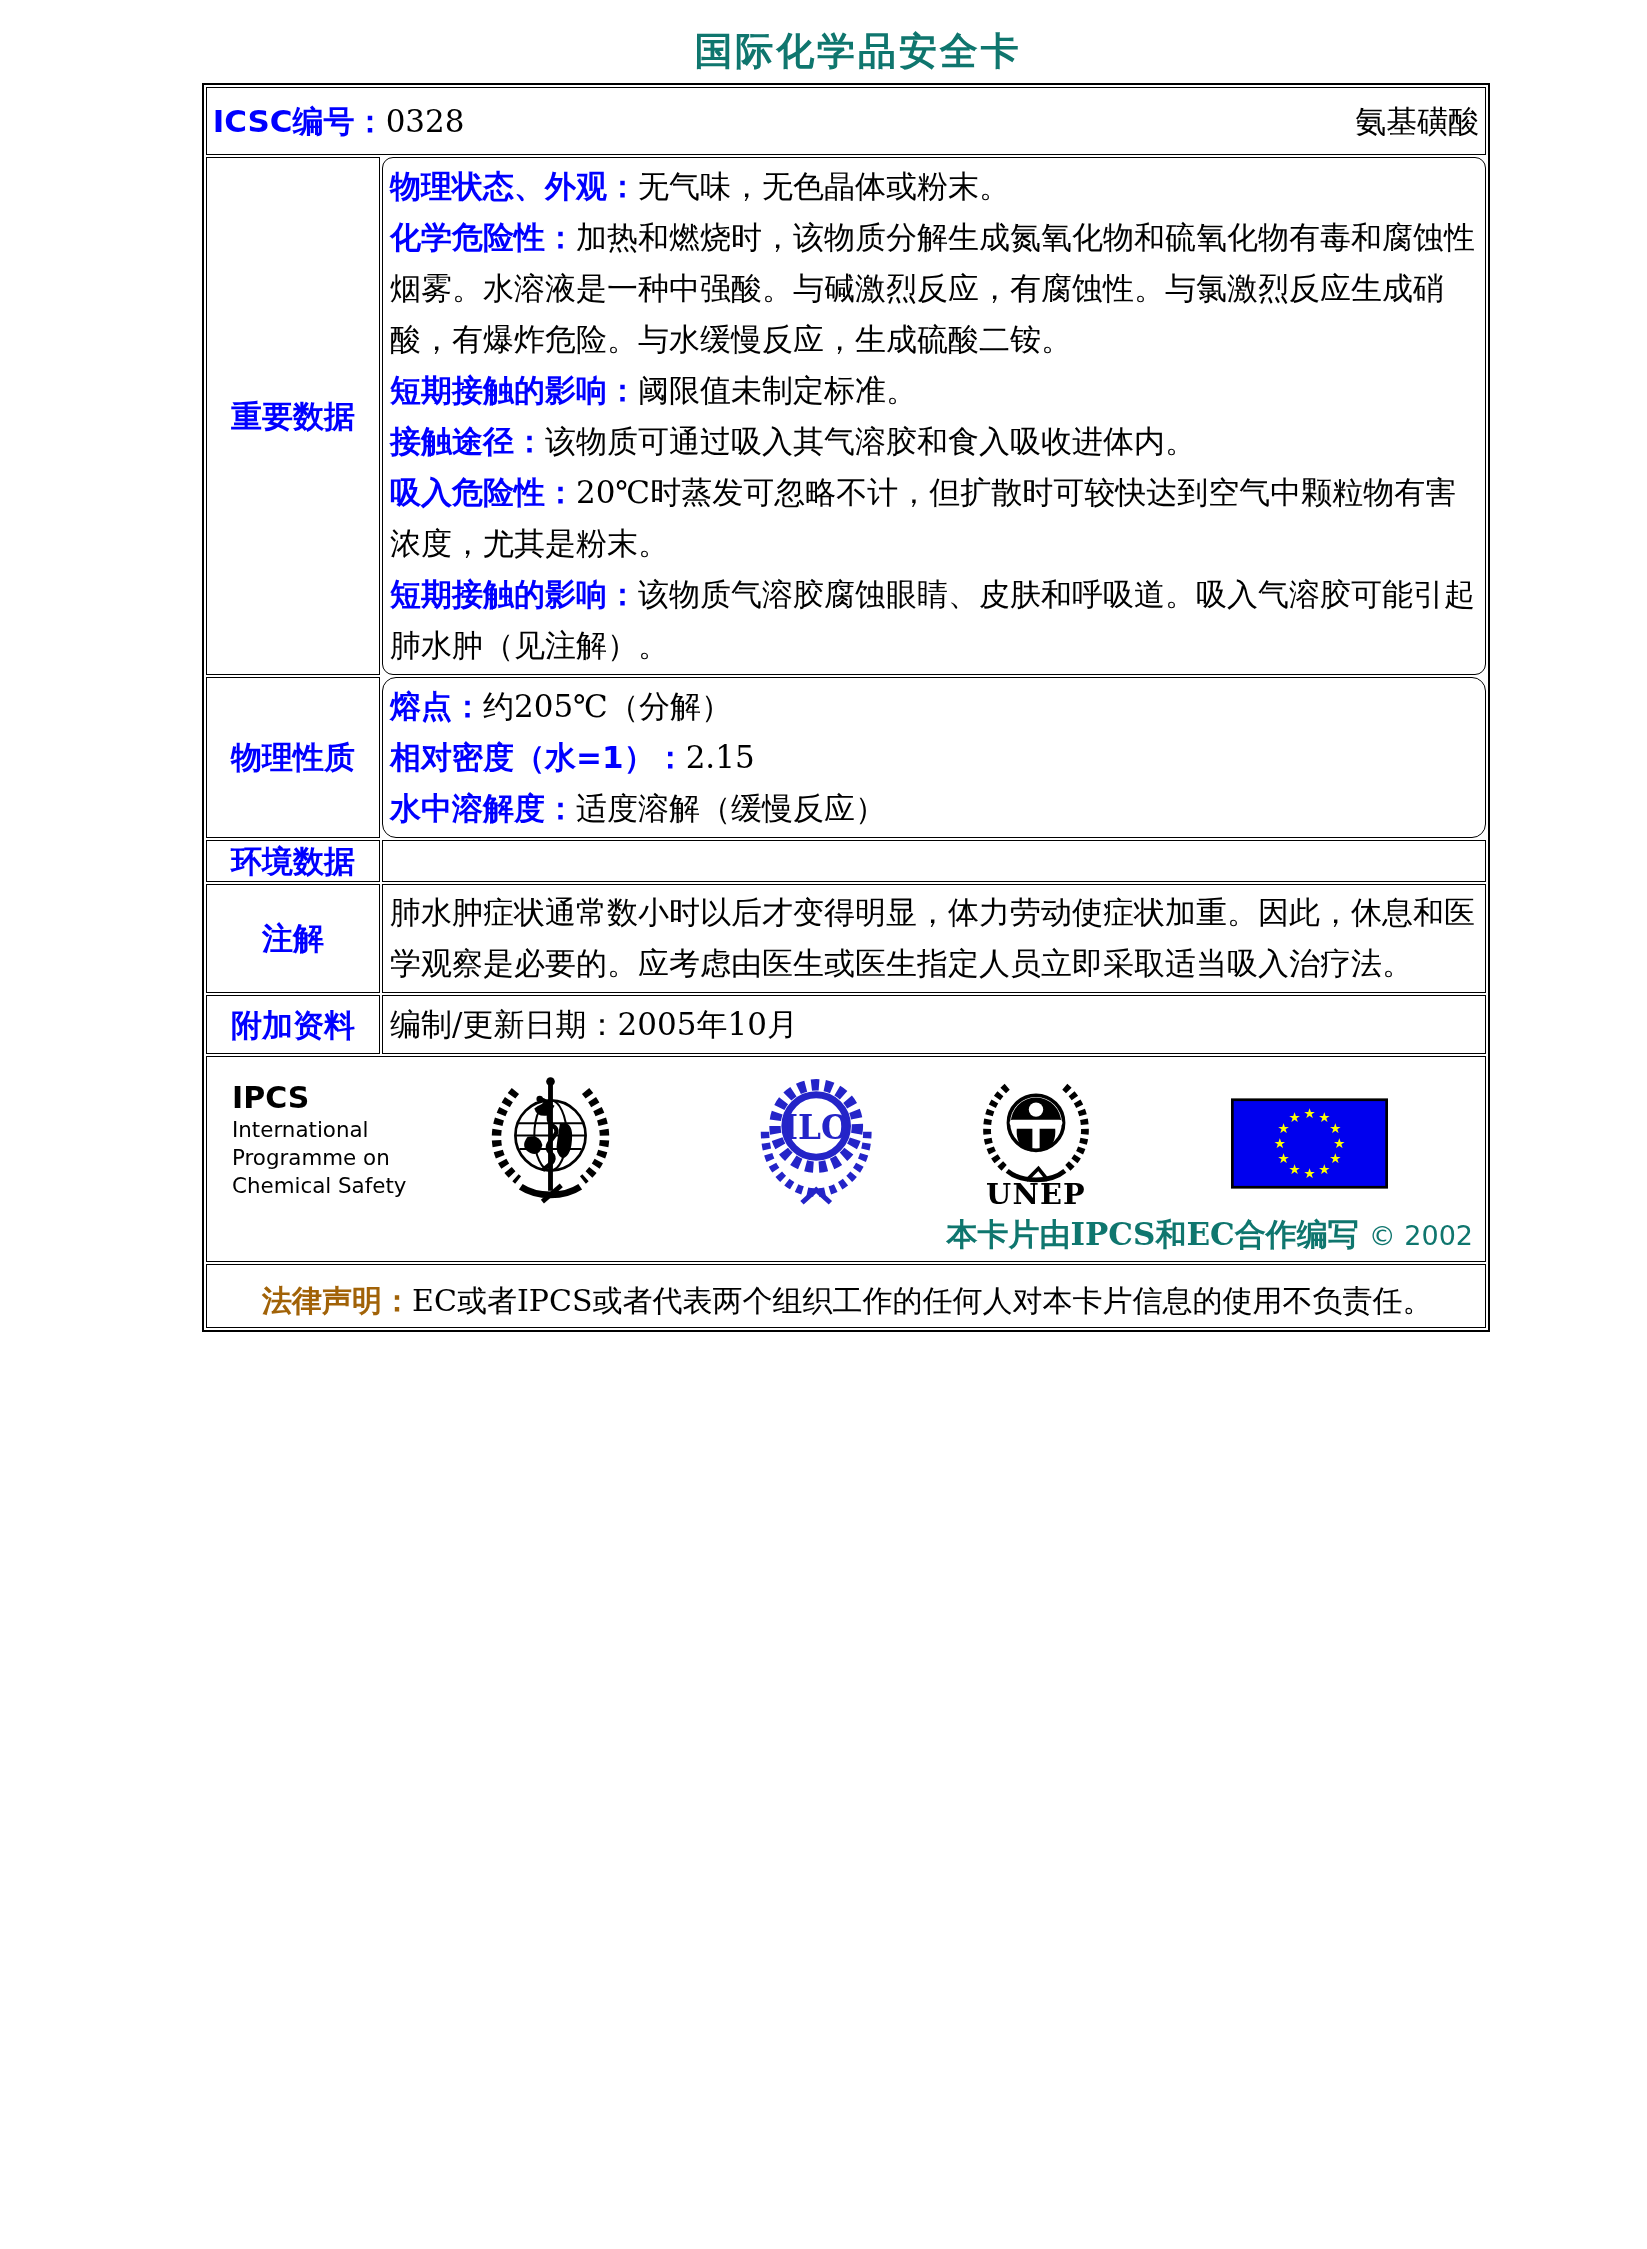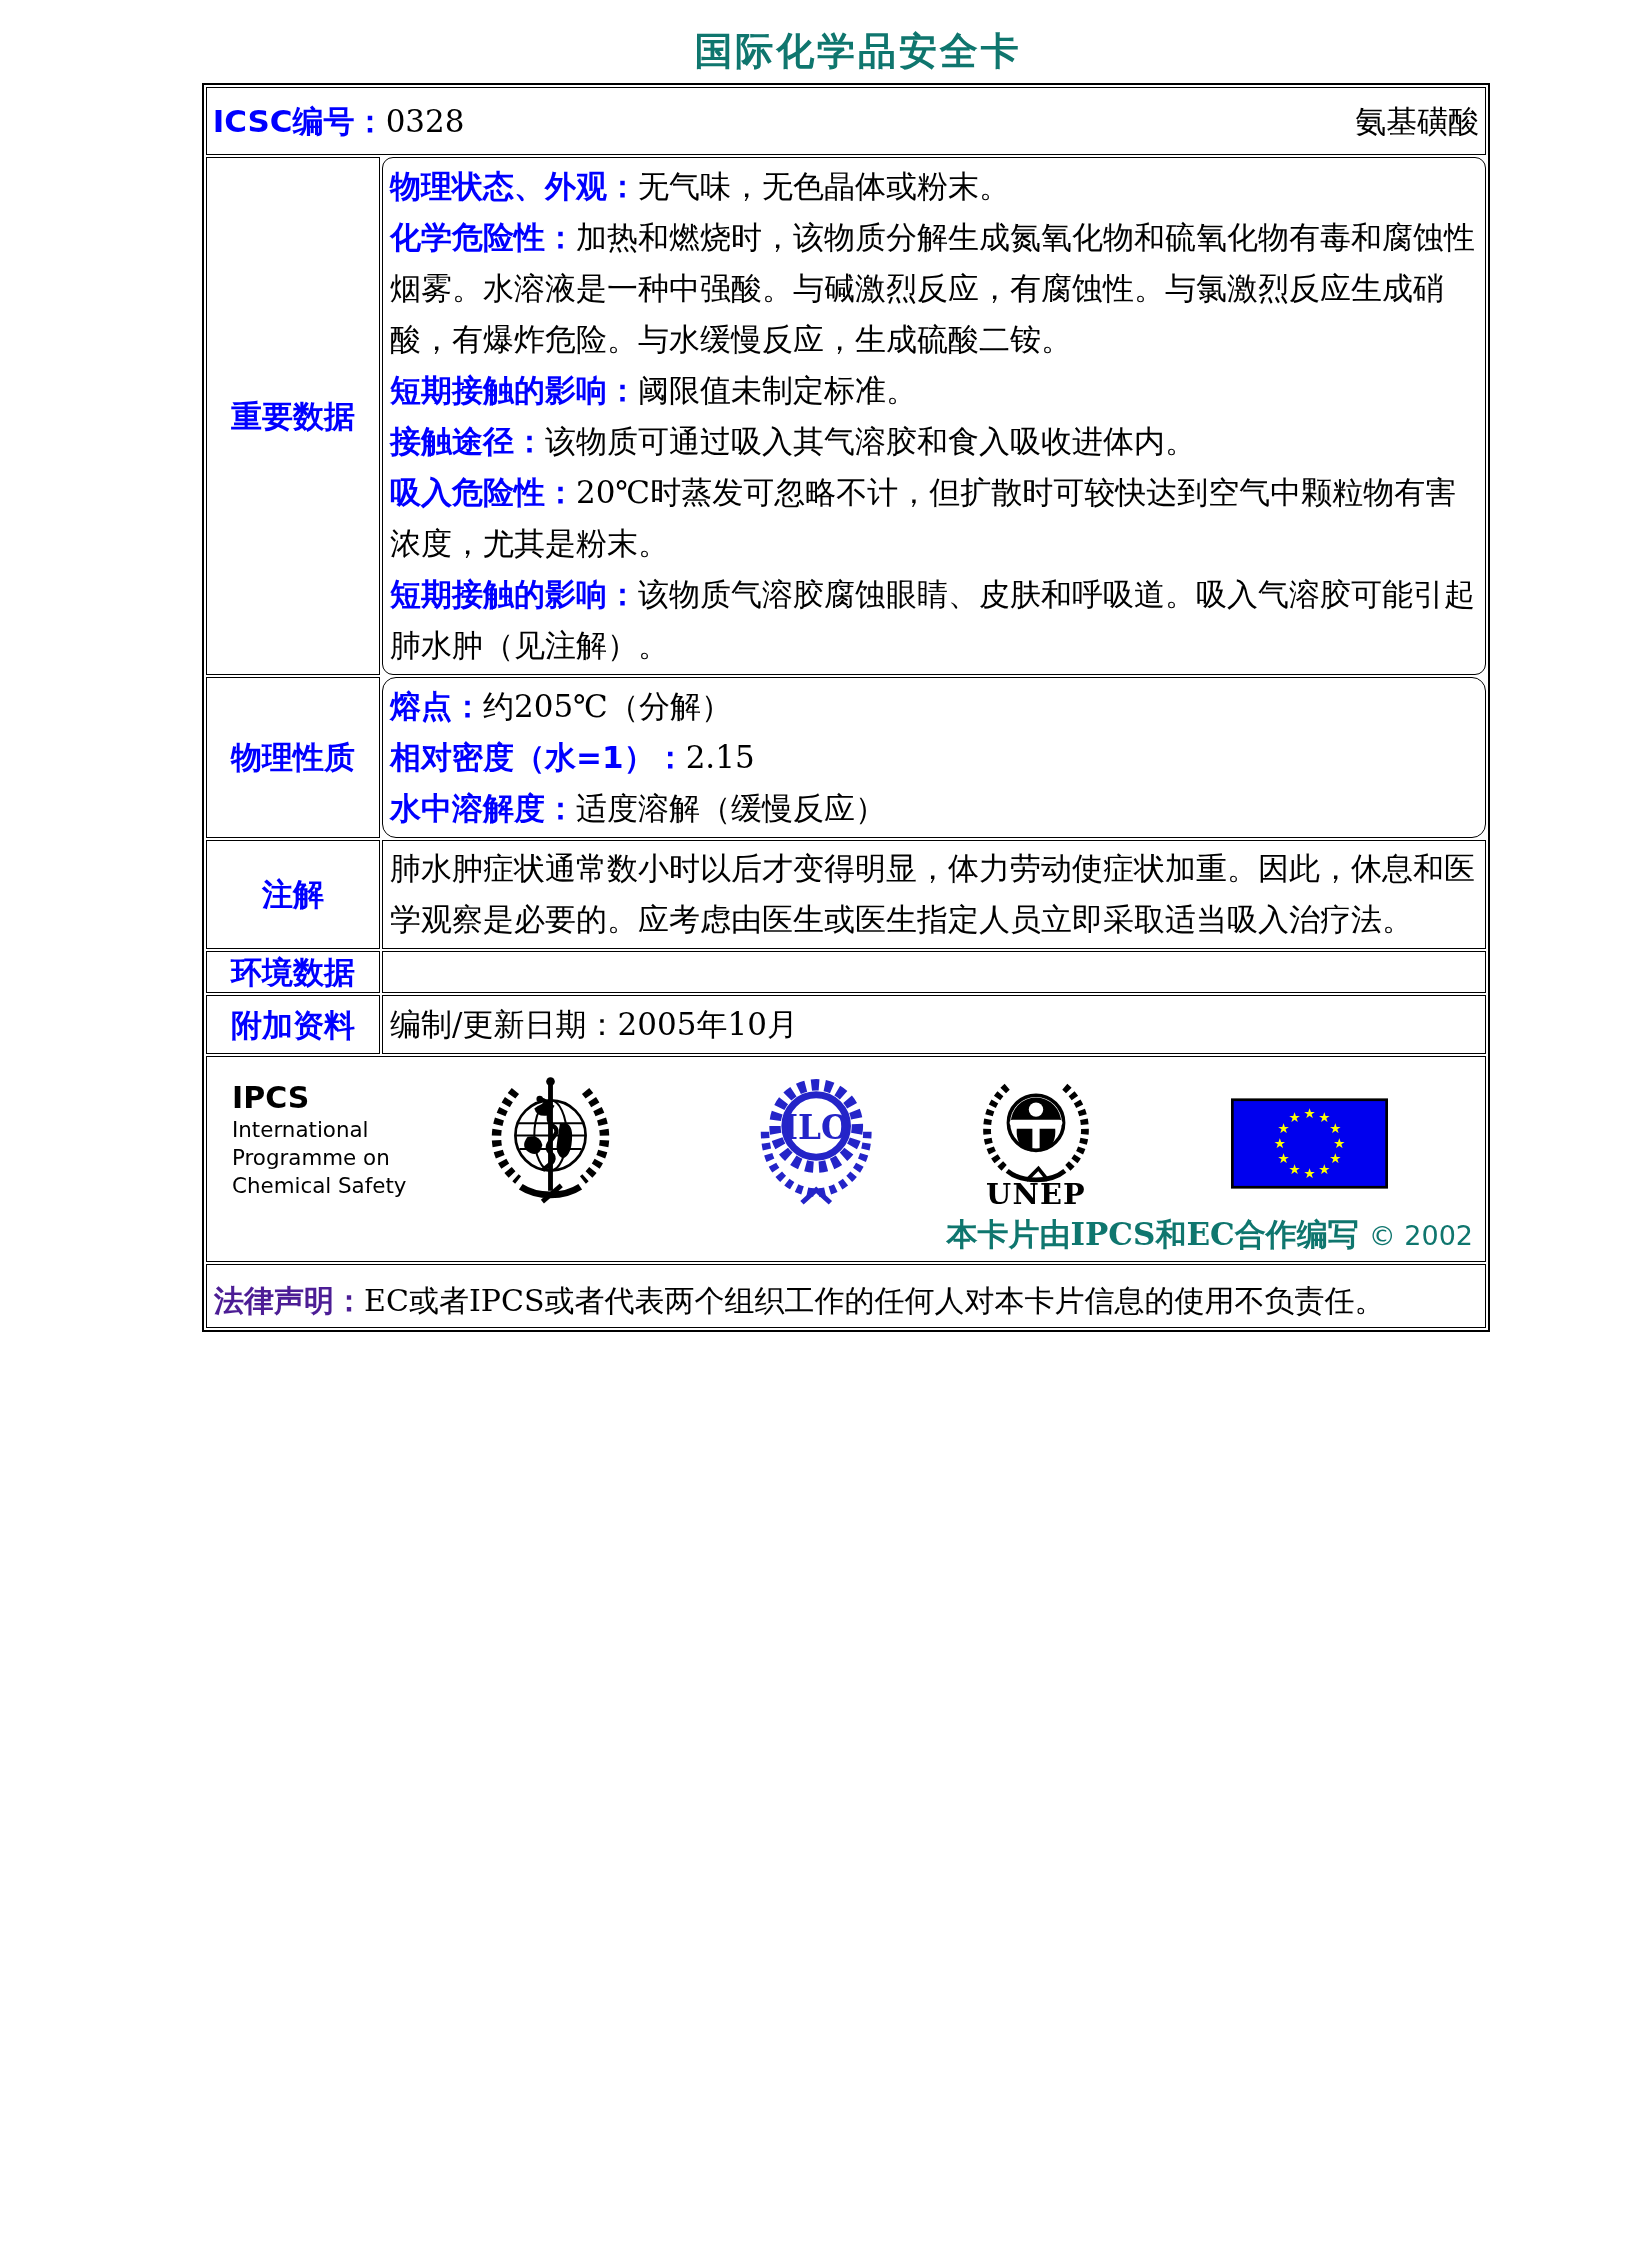--- a/index.html
+++ b/index.html
@@ -50,21 +50,21 @@
   .logo-ilo  { left:520px; width:143px; height:135px; }
   .logo-unep { left:757px; width:120px; height:140px; }
   .logo-eu   { left:1012px; top:28.5px; width:157px; height:91px; }
   .footer-caption {
     position:absolute; left:0; top:140px; width:100%;
     text-align:right; color:#0f766e;
   }
   .caption-main { font-size:31px; font-weight:bold; font-family:"DejaVu Serif", serif; }
   .caption-copy { font-size:27px; font-family:"DejaVu Sans", sans-serif; margin-left:10px; }
   .legal-cell { min-height:71px; font-size:30px; line-height:46px; padding-top:13px; }
-  .legal-label { color:#4c1d95; font-family:"DejaVu Sans", sans-serif; font-weight:bold; }
+  .legal-label { color:#a16207; font-family:"DejaVu Sans", sans-serif; font-weight:bold;margin-left:48px; }
 </style>
 </head>
 <body>
 
 <h1 class="page-title">国际化学品安全卡</h1>
 
 <table class="card">
 
   <tbody>
       <tr>
@@ -93,29 +93,29 @@
   <tr>
     <td class="side-label">物理性质</td>
     <td class="cell-physical">
       <p class="entry"><span class="blue-label">熔点：</span><span>约205℃（分解）</span></p>
       <p class="entry"><span class="blue-label">相对密度（水=1）：</span><span>2.15</span></p>
       <p class="entry"><span class="blue-label">水中溶解度：</span><span>适度溶解（缓慢反应）</span></p>
     </td>
   </tr>
 
   <tr>
+    <td class="side-label">环境数据</td>
+    <td class="cell-environment"></td>
+  </tr>
+
+  <tr>
     <td class="side-label">注解</td>
     <td class="cell-notes">
       <p class="entry">肺水肿症状通常数小时以后才变得明显，体力劳动使症状加重。因此，休息和医学观察是必要的。应考虑由医生或医生指定人员立即采取适当吸入治疗法。</p>
     </td>
-  </tr>
-
-  <tr>
-    <td class="side-label">环境数据</td>
-    <td class="cell-environment"></td>
   </tr>
 
   <tr>
     <td class="side-label">附加资料</td>
     <td class="cell-additional">
       <p class="entry"><span>编制/更新日期：</span><span>2005年10月</span></p>
     </td>
   </tr>
 
   <tr>

